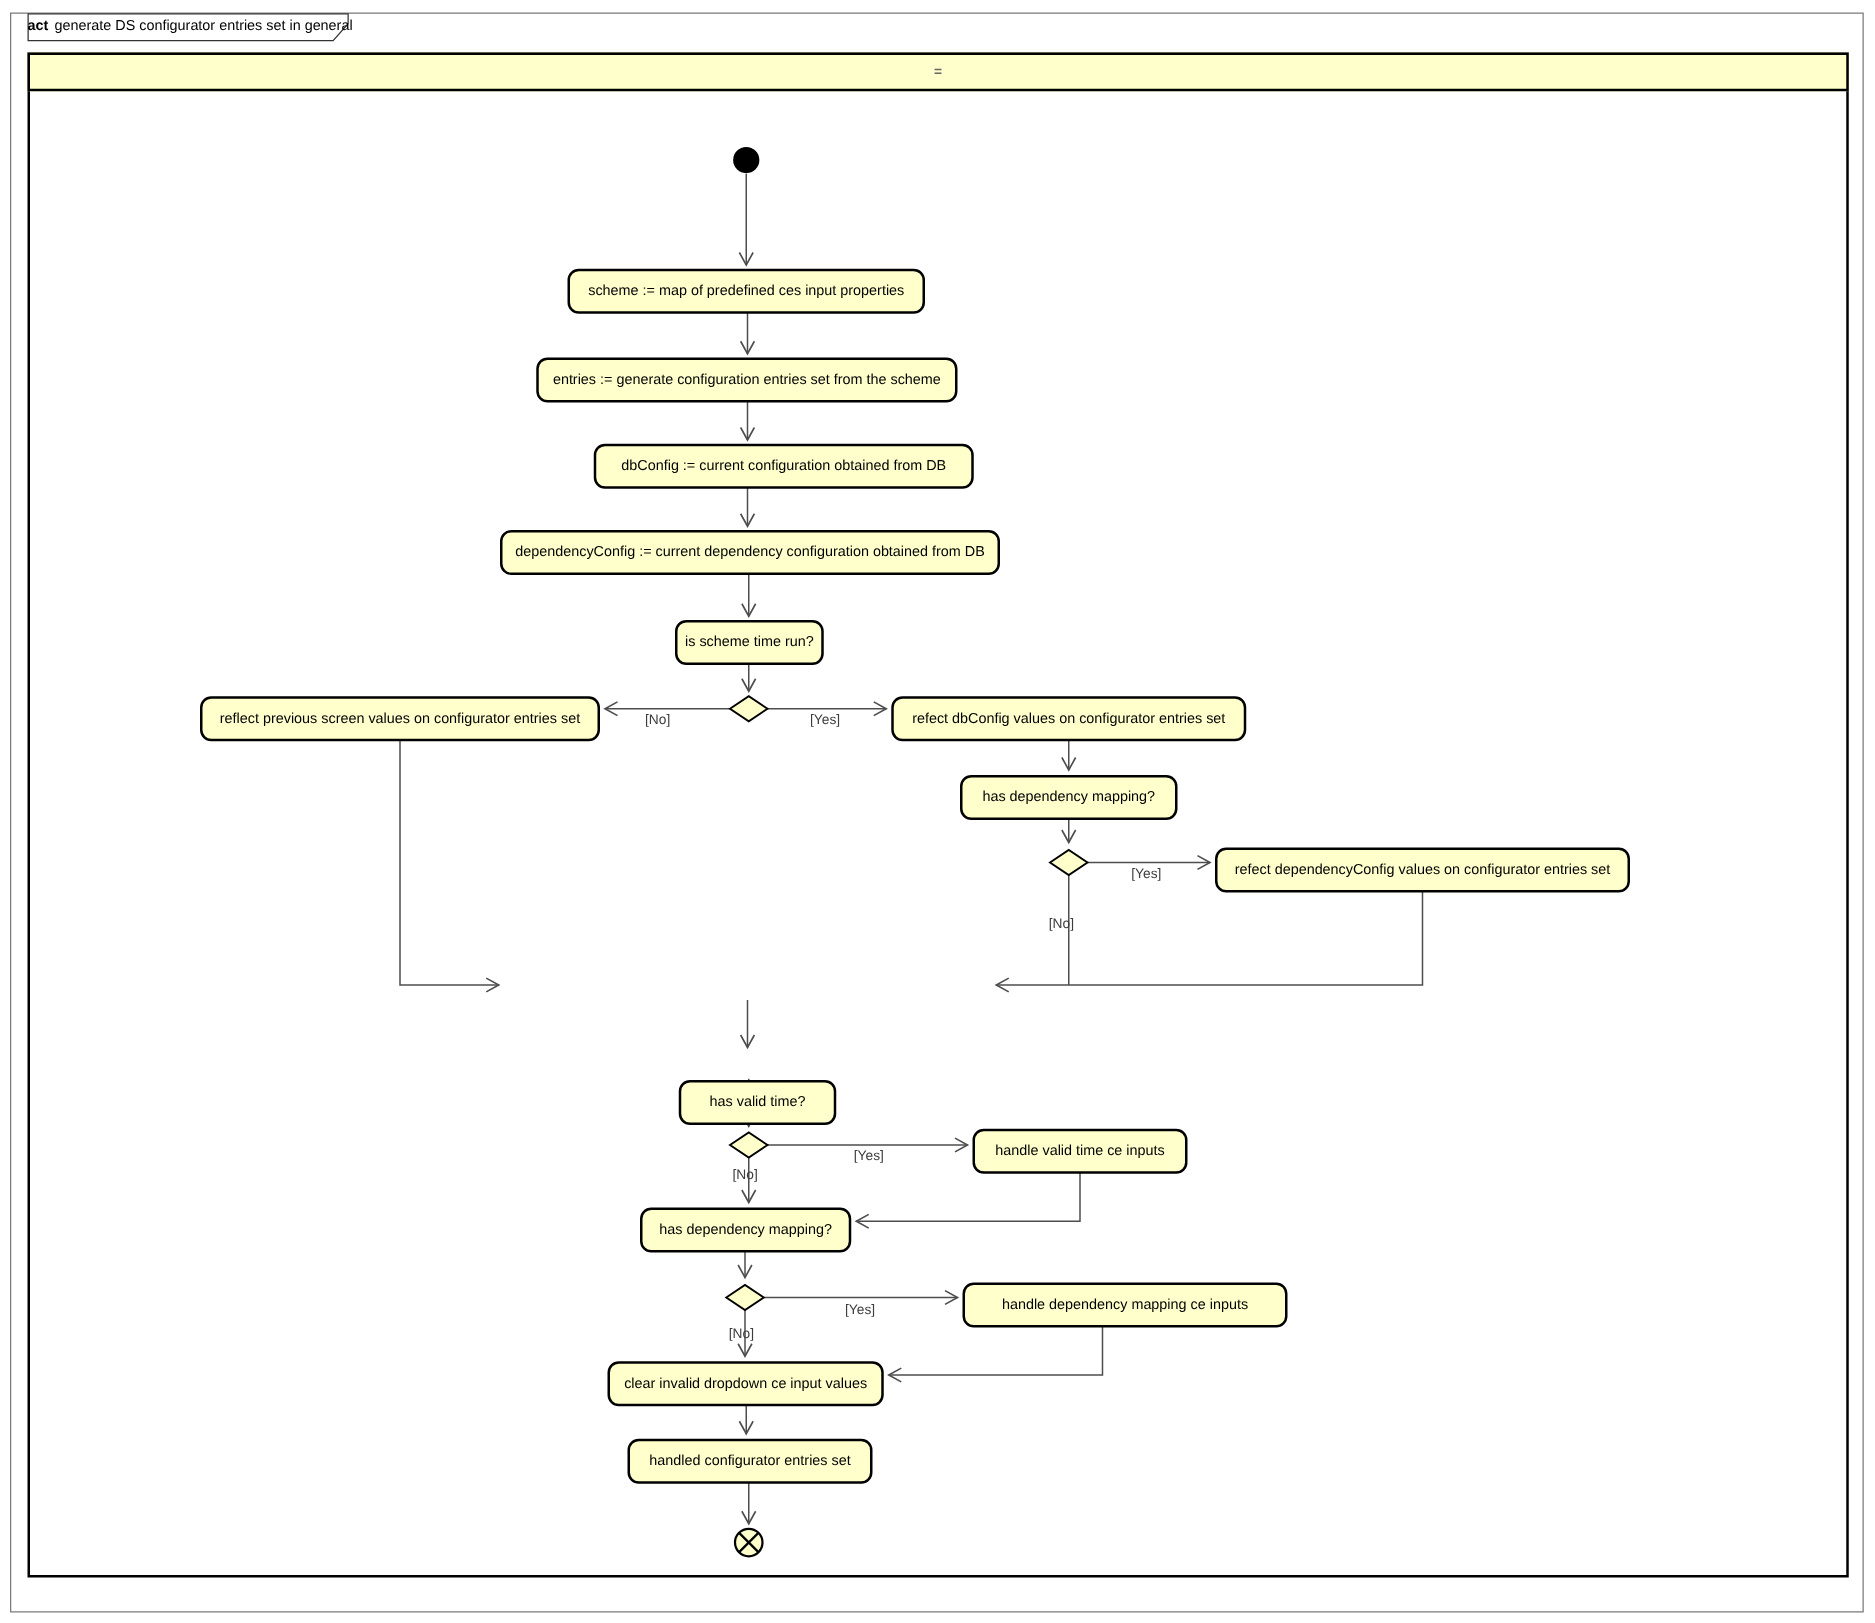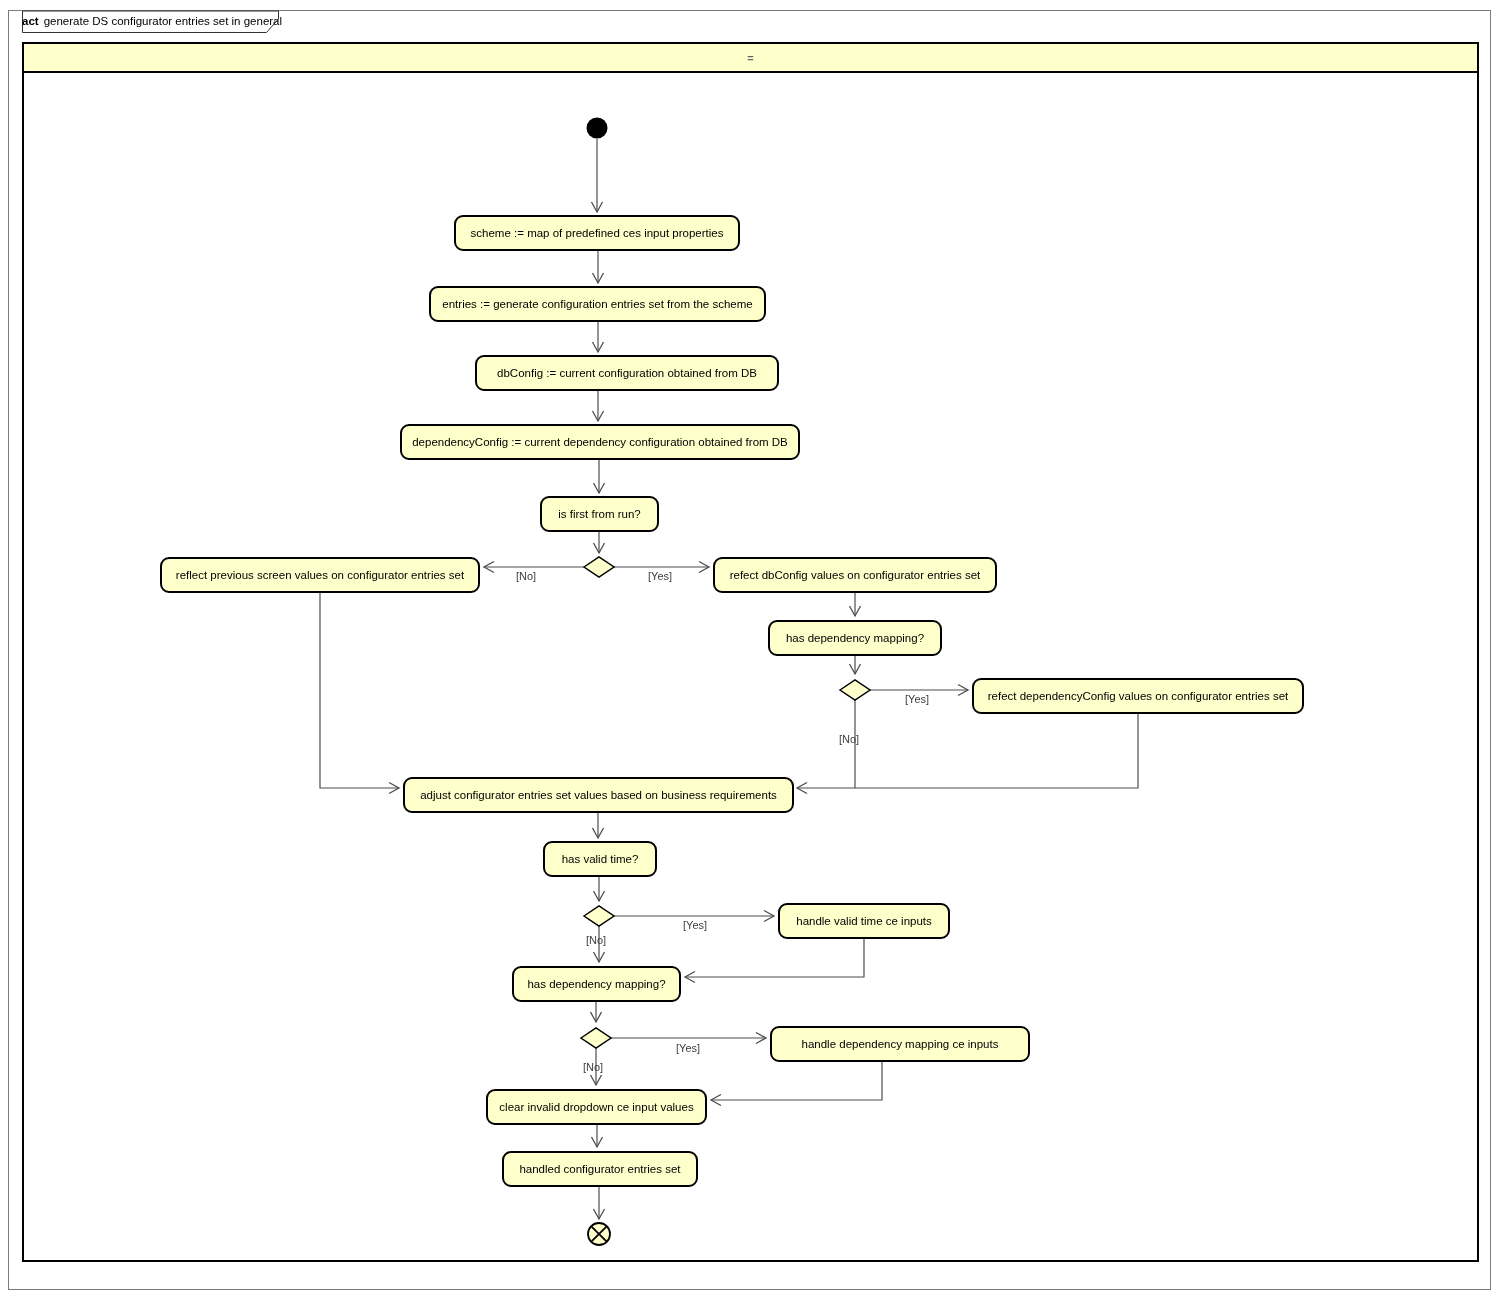--- a/index.html
+++ b/index.html
@@ -87,27 +87,26 @@
   </svg>
 
   <div class="tab-label">
     <span class="kw">act</span><span>generate DS configurator entries set in general</span>
   </div>
 
   <div class="action" style="left:454px;top:215px;width:286px;height:23px">scheme := map of predefined ces input properties</div>
   <div class="action" style="left:429px;top:286px;width:337px;height:23px">entries := generate configuration entries set from the scheme</div>
   <div class="action" style="left:475px;top:355px;width:304px;height:23px">dbConfig := current configuration obtained from DB</div>
   <div class="action" style="left:400px;top:424px;width:400px;height:23px">dependencyConfig := current dependency configuration obtained from DB</div>
-  <div class="action" style="left:540px;top:496px;width:119px;height:23px">is first from run?</div>
+  <div class="action" style="left:540px;top:496px;width:119px;height:23px">is scheme time run?</div>
   <div class="action" style="left:160px;top:557px;width:320px;height:24px">reflect previous screen values on configurator entries set</div>
   <div class="action" style="left:713px;top:557px;width:284px;height:22px">refect dbConfig values on configurator entries set</div>
   <div class="action" style="left:768px;top:620px;width:174px;height:23px">has dependency mapping?</div>
   <div class="action" style="left:972px;top:678px;width:332px;height:23px">refect dependencyConfig values on configurator entries set</div>
-  <div class="action" style="left:403px;top:777px;width:391px;height:23px">adjust configurator entries set values based on business requirements</div>
-  <div class="action" style="left:543px;top:841px;width:114px;height:22px">has valid time?</div>
+  <div class="action" style="left:543px;top:864px;width:126px;height:22px">has valid time?</div>
   <div class="action" style="left:778px;top:903px;width:172px;height:23px">handle valid time ce inputs</div>
   <div class="action" style="left:512px;top:966px;width:169px;height:23px">has dependency mapping?</div>
   <div class="action" style="left:770px;top:1026px;width:260px;height:24px">handle dependency mapping ce inputs</div>
   <div class="action" style="left:486px;top:1089px;width:221px;height:23px">clear invalid dropdown ce input values</div>
   <div class="action" style="left:502px;top:1151px;width:196px;height:23px">handled configurator entries set</div>
 
   <div class="guard" style="left:516px;top:570px">[No]</div>
   <div class="guard" style="left:648px;top:570px">[Yes]</div>
   <div class="guard" style="left:905px;top:693px">[Yes]</div>
   <div class="guard" style="left:839px;top:733px">[No]</div>

